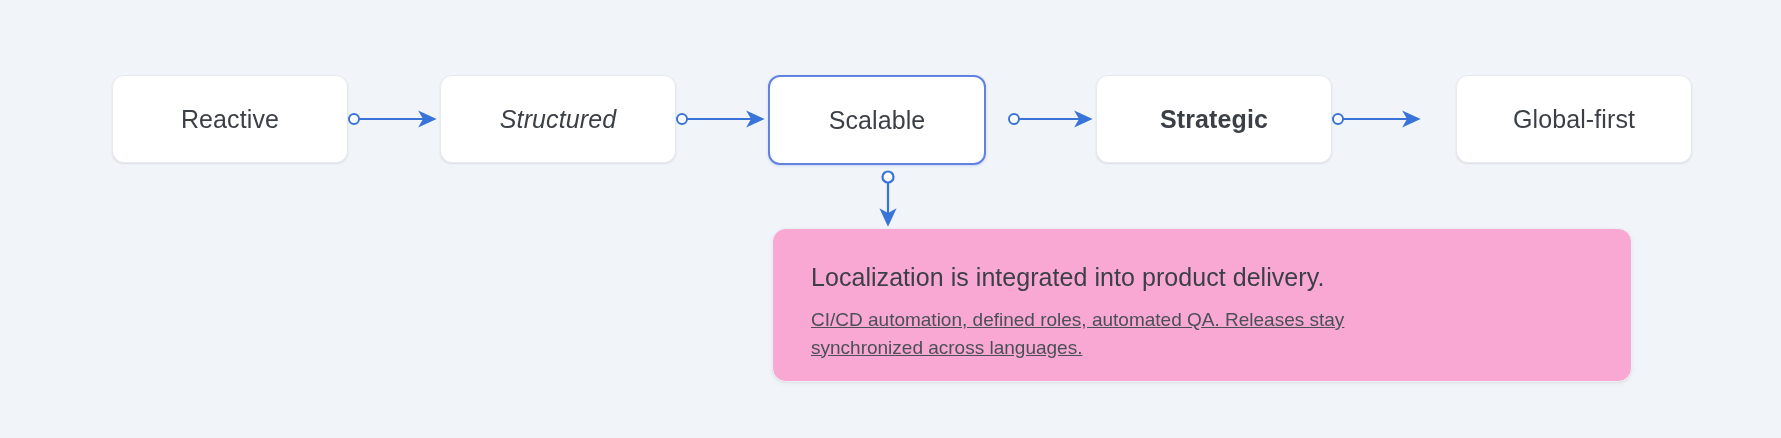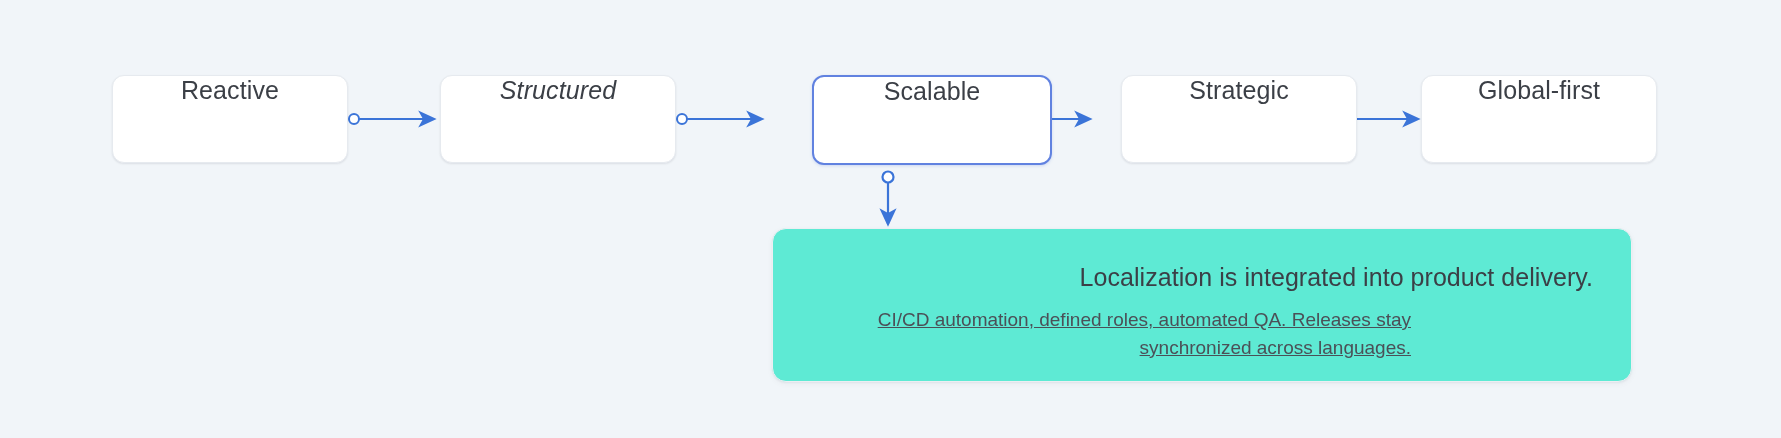--- a/index.html
+++ b/index.html
@@ -22,21 +22,21 @@
   }
 
   
   .node {
     position: absolute;
     box-sizing: border-box;
     background: #ffffff;
     border: 1px solid #e6eaef;
     border-radius: 12px;
     display: flex;
-    align-items: flex-start;
+    align-items: center;
     justify-content: center;
     box-shadow: 0 1px 2px rgba(15, 23, 42, 0.06),
                 0 1px 3px rgba(15, 23, 42, 0.04);
   }
   .node .node-label {
     font-size: 25px;
     color: #3b3f46;
     letter-spacing: 0.1px;
     white-space: nowrap;
   }
@@ -52,27 +52,26 @@
     top: 0;
     width: 1781px;
     height: 438px;
     pointer-events: none;
   }
 
   
   #detail-card {
     position: absolute;
     box-sizing: border-box;
-    background: #5eead4;
+    background: #f9a8d4;
     border: 1px solid #eceff3;
     border-radius: 14px;
     box-shadow: 0 1px 2px rgba(15, 23, 42, 0.05),
                 0 2px 6px rgba(15, 23, 42, 0.04);
     padding: 34px 38px 30px 38px;
-    text-align: right;
   }
   #detail-card .card-title {
     font-size: 25px;
     color: #3b3f46;
     margin: 0 0 14px 0;
     font-weight: normal;
     letter-spacing: 0.05px;
   }
   #detail-card .card-body {
     font-size: 19px;
@@ -122,29 +121,29 @@
   </svg>
 
   <div class="node" style="left:112px; top:75px; width:236px; height:88px;">
     <span class="node-label">Reactive</span>
   </div>
 
   <div class="node" style="left:440px; top:75px; width:236px; height:88px;font-style:italic;">
     <span class="node-label">Structured</span>
   </div>
 
-  <div class="node active" style="left:812px; top:75px; width:240px; height:90px;">
+  <div class="node active" style="left:768px; top:75px; width:218px; height:90px;">
     <span class="node-label">Scalable</span>
   </div>
 
-  <div class="node" style="left:1121px; top:75px; width:236px; height:88px;">
+  <div class="node" style="left:1096px; top:75px; width:236px; height:88px;font-weight:bold;">
     <span class="node-label">Strategic</span>
   </div>
 
-  <div class="node" style="left:1421px; top:75px; width:236px; height:88px;">
+  <div class="node" style="left:1456px; top:75px; width:236px; height:88px;">
     <span class="node-label">Global-first</span>
   </div>
 
   <div id="detail-card" style="left:772px; top:228px; width:860px; height:154px;">
     <p class="card-title">Localization is integrated into product delivery.</p>
     <p class="card-body">CI/CD automation, defined roles, automated QA. Releases stay synchronized across languages.</p>
   </div>
 
 </div>
 

